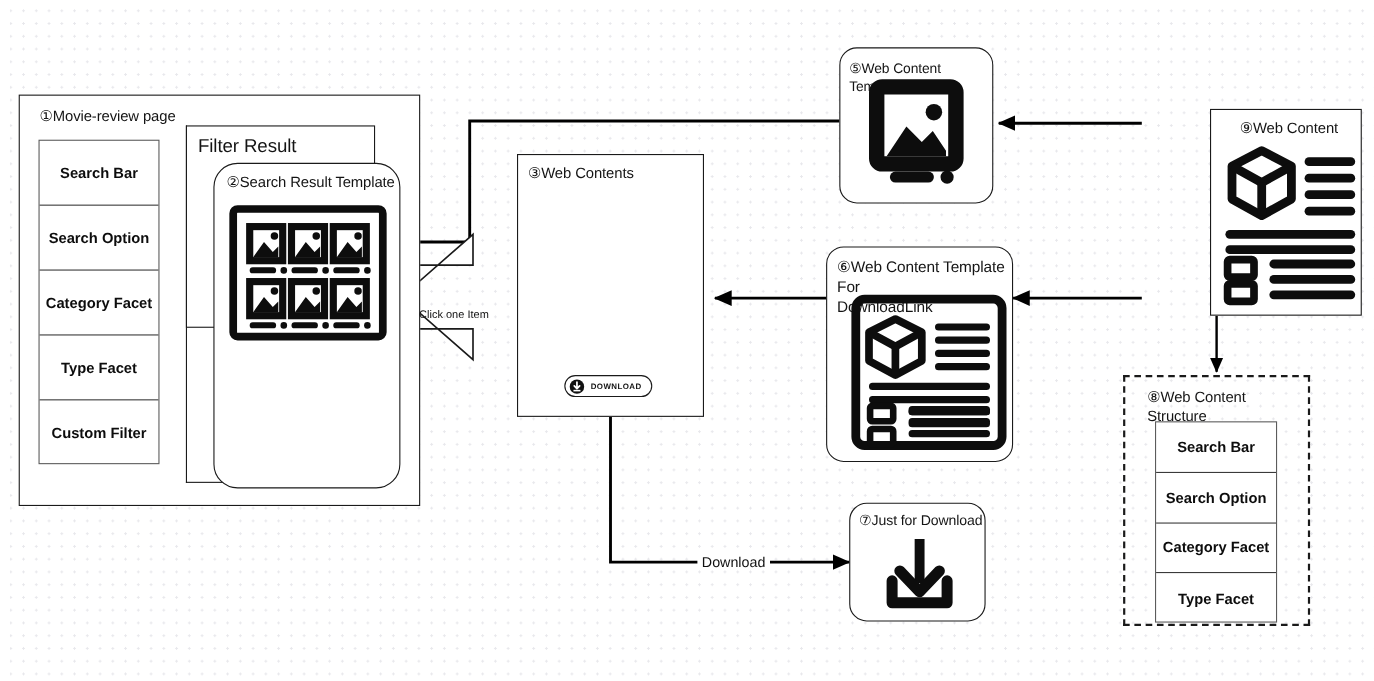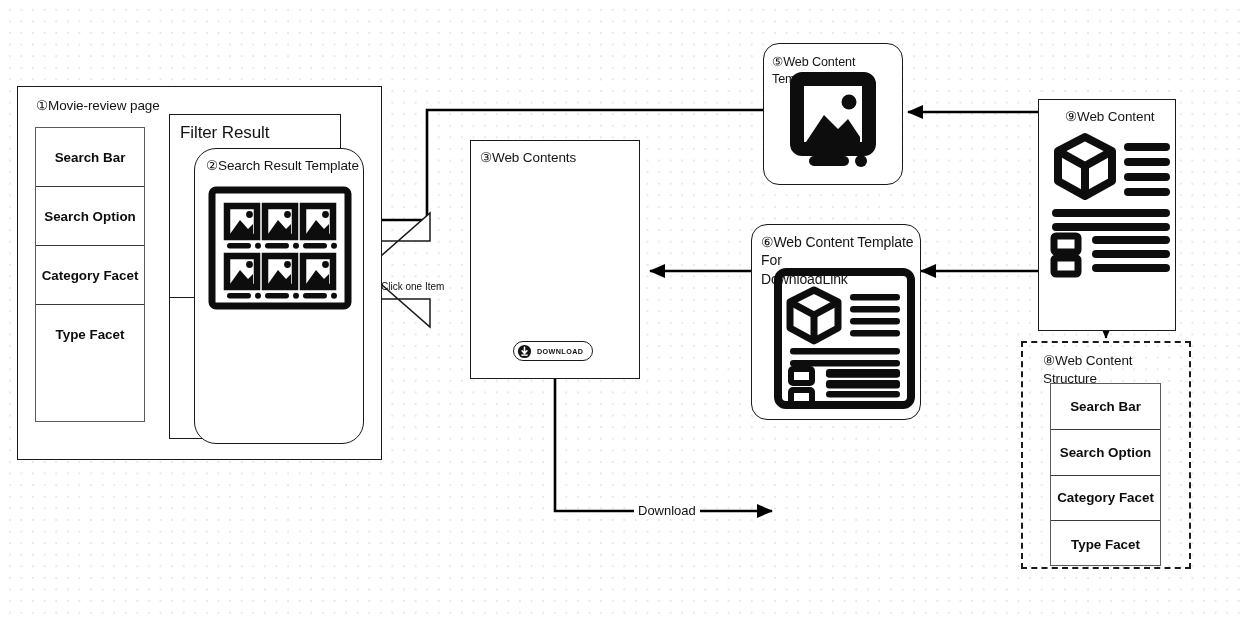--- a/index.html
+++ b/index.html
@@ -173,20 +173,21 @@
 
   <div class="abs plain-box" style="left:17px; top:86px; width:365px; height:374px; z-index:3;">
     <div class="box-title" style="left:18px; top:10px;">①Movie-review page</div>
   </div>
 
   <div class="abs facet-table" style="left:35px; top:117px; width:110px; height:295px; z-index:4;">
     <div class="facet-row" style="height:59px;">Search Bar</div>
     <div class="facet-row" style="height:59px;">Search Option</div>
     <div class="facet-row" style="height:59px;">Category Facet</div>
     <div class="facet-row" style="height:59px;">Type Facet</div>
+    <div class="facet-row" style="height:59px;">Custom Filter</div>
   </div>
 
   <div class="abs plain-box" style="left:169px; top:114px; width:172px; height:184px; z-index:4;">
     <div class="box-title box-title-lg" style="left:10px; top:7px;">Filter Result</div>
   </div>
 
   <div class="abs" style="left:169px; top:114px; width:172px; height:325px; border-left:1.6px solid #1a1a1a; border-bottom:1.6px solid #1a1a1a; background:transparent; z-index:4;"></div>
 
   <div class="abs rounded-card" style="left:194px; top:148px; width:170px; height:296px; z-index:5;">
     <div class="box-title" style="left:11px; top:8px;">②Search Result Template</div>
@@ -307,32 +308,43 @@
         </g>
         <g fill="#0d0d0d">
           <rect x="52" y="101" width="74" height="6.5" rx="3.2"></rect>
           <rect x="52" y="112" width="74" height="6.5" rx="3.2"></rect>
           <rect x="52" y="123" width="74" height="6.5" rx="3.2"></rect>
         </g>
       </svg>
     </div>
   </div>
 
+  <div class="abs rounded-card-sm" style="left:772px; top:457px; width:124px; height:108px; z-index:5;">
+    <div class="box-title" style="left:8px; top:7px; font-size:12.8px;">⑦Just for Download</div>
+
+    <div class="abs" style="left:31px; top:28px; width:64px; height:70px;">
+      <svg class="inline" viewBox="0 0 64 70" width="64" height="70">
+        <path d="M32 4 L32 44" stroke="#0d0d0d" stroke-width="9" stroke-linecap="butt"></path>
+        <path d="M14 33 L32 52 L50 33" fill="none" stroke="#0d0d0d" stroke-width="10" stroke-linecap="round" stroke-linejoin="round"></path>
+        <path d="M7 42 L7 62 L57 62 L57 42" fill="none" stroke="#0d0d0d" stroke-width="10" stroke-linecap="round" stroke-linejoin="round"></path>
+      </svg>
+    </div>
+  </div>
 
   <div class="abs dashed-box" style="left:1021px; top:341px; width:170px; height:228px; z-index:3;">
     <div class="box-title" style="left:20px; top:9px;">⑧Web Content Structure</div>
   </div>
   <div class="abs facet-table" style="left:1050px; top:373px; width:111px; height:183px; z-index:4;">
     <div class="facet-row" style="height:45.75px;">Search Bar</div>
     <div class="facet-row" style="height:45.75px;">Search Option</div>
     <div class="facet-row" style="height:45.75px;">Category Facet</div>
     <div class="facet-row" style="height:45.75px;">Type Facet</div>
   </div>
 
-  <div class="abs plain-box" style="left:1038px; top:99px; width:138px; height:232px; z-index:5;">
+  <div class="abs plain-box" style="left:1100px; top:99px; width:138px; height:188px; z-index:5;">
     <div class="box-title" style="left:26px; top:8px;">⑨Web Content</div>
 
     <div class="abs" style="left:9px; top:31px; width:124px; height:146px;">
       <svg class="inline" viewBox="0 0 124 146" width="124" height="146">
 
         <g fill="none" stroke="#0d0d0d" stroke-width="8" stroke-linejoin="round">
           <path d="M37 6 L64 20 L64 50 L37 65 L10 50 L10 20 Z"></path>
           <path d="M10 20 L37 35 L64 20"></path>
           <path d="M37 35 L37 65"></path>
         </g>

